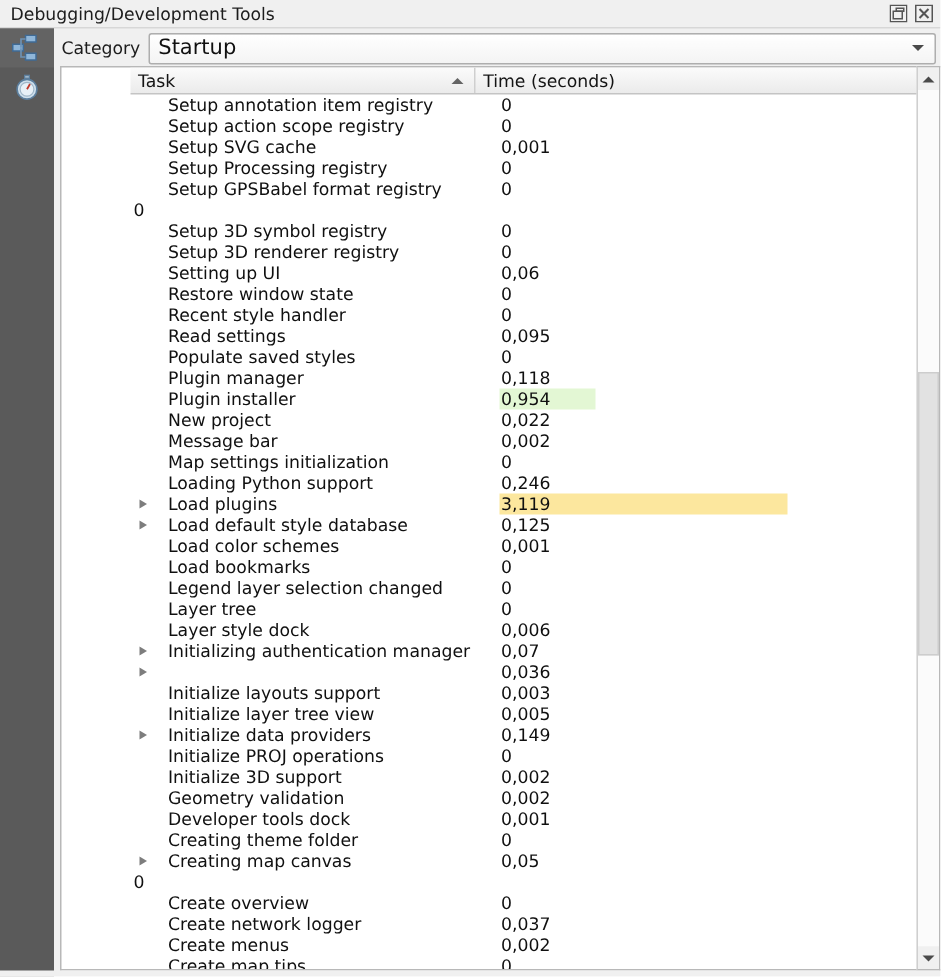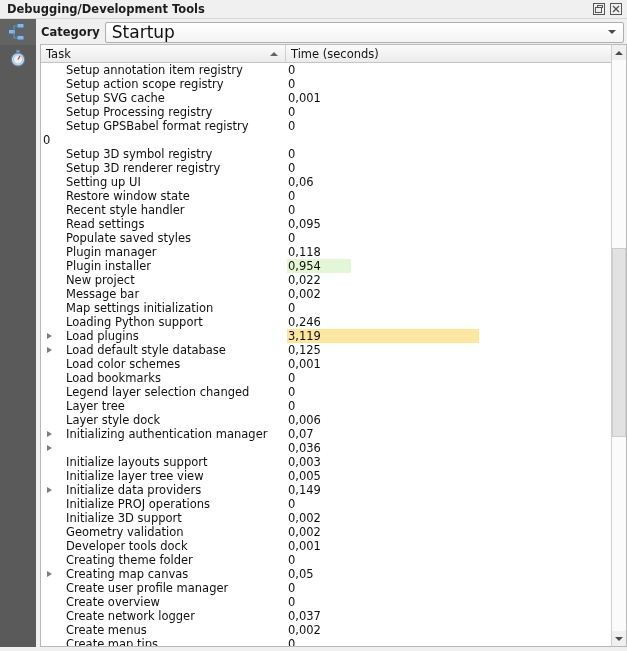--- a/index.html
+++ b/index.html
@@ -26,21 +26,20 @@
   .dock-titlebar {
     position: absolute;
     left: 0; top: 0;
     width: 627px;
     height: 19px;
     background: #f0f0f0;
     border-bottom: 1px solid #d7d7d7;
     box-sizing: border-box;
     display: flex;
     align-items: center;
-    font-weight: bold;
   }
   .dock-title {
     margin-left: 7px;
     font-size: 11.5px;
     color: #1c1c1c;
     white-space: nowrap;
   }
   .dock-btns {
     position: absolute;
     right: 4px;
@@ -87,37 +86,36 @@
     height: 24px;
     display: flex;
     align-items: center;
     background: #f0f0f0;
   }
   .cat-label {
     font-size: 11.5px;
     color: #1c1c1c;
     padding: 0 5px 0 5px;
     white-space: nowrap;
-    font-weight: bold;
   }
   .combo {
     flex: 1;
     height: 21px;
     margin-right: 3px;
     background: linear-gradient(#ffffff, #f4f4f4);
     border: 1px solid #aeaeae;
     border-radius: 2px;
     box-sizing: border-box;
     display: flex;
     align-items: center;
     position: relative;
   }
   .combo-value {
     padding-left: 6px;
-    font-size: 17px;
+    font-size: 14px;
     color: #101010;
   }
   .combo-arrow {
     position: absolute;
     right: 7px;
     top: 50%;
     margin-top: -2px;
     width: 0; height: 0;
     border-left: 4px solid transparent;
     border-right: 4px solid transparent;
@@ -128,20 +126,21 @@
   .tree-outer {
     position: absolute;
     left: 40px; top: 44px;
     width: 587px;
     height: 603px;
     background: #ffffff;
     border: 1px solid #b8b8b8;
     border-right: none;
     box-sizing: border-box;
     overflow: hidden;
+    padding-left: 46px;
   }
   .hdr {
     display: flex;
     height: 18px;
     background: linear-gradient(#fbfbfb, #ebebeb);
     border-bottom: 1px solid #c4c4c4;
     box-sizing: border-box;
   }
   .hdr-cell {
     position: relative;
@@ -602,24 +601,20 @@
         <div class="row">
           <div class="cell-task">
             <span class="twisty">
               <i></i>
             </span>
             <span class="task-text">Creating map canvas</span>
           </div>
           <div class="cell-time"><span class="hl">0,05</span></div>
         </div>
         <div class="row">
-          <div class="cell-task">
-            <span class="twisty"></span>
-            <span class="task-text">Create user profile manager</span>
-          </div>
           <div class="cell-time"><span class="hl">0</span></div>
         </div>
         <div class="row">
           <div class="cell-task">
             <span class="twisty"></span>
             <span class="task-text">Create overview</span>
           </div>
           <div class="cell-time"><span class="hl">0</span></div>
         </div>
         <div class="row">

